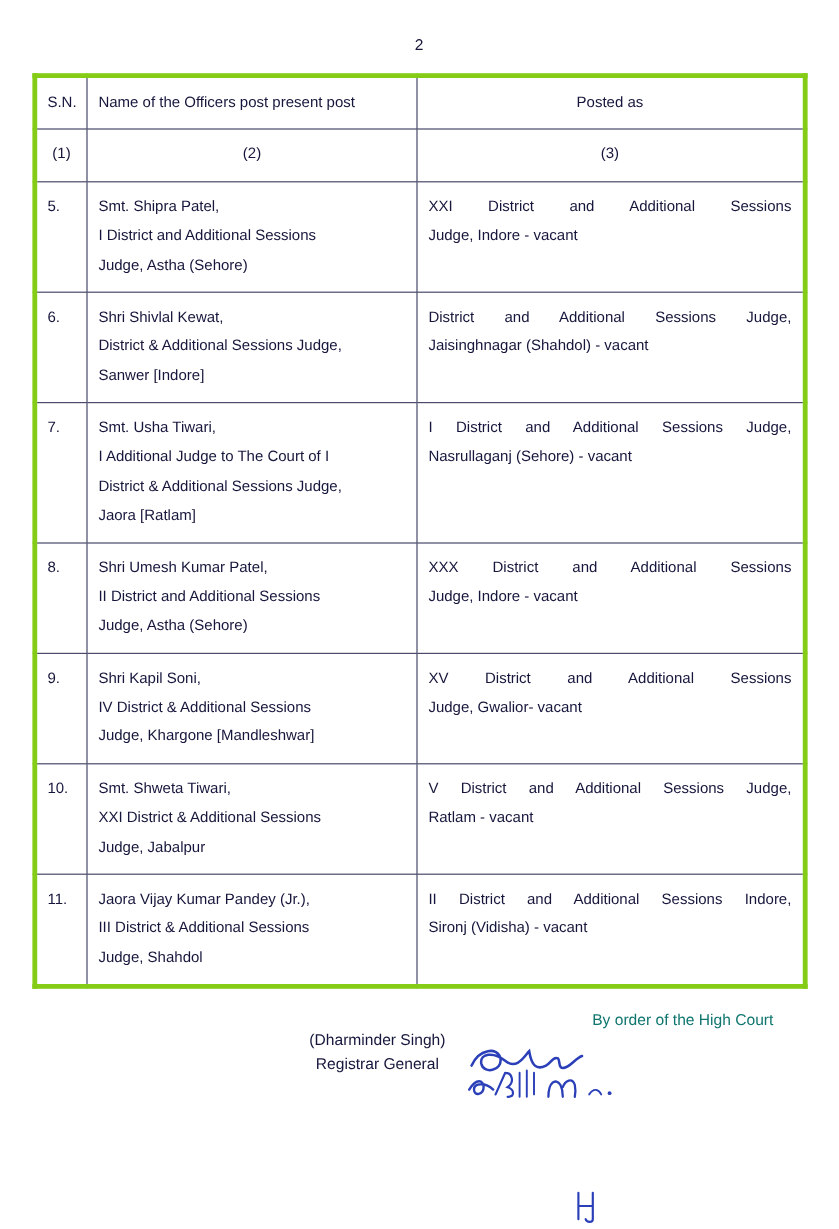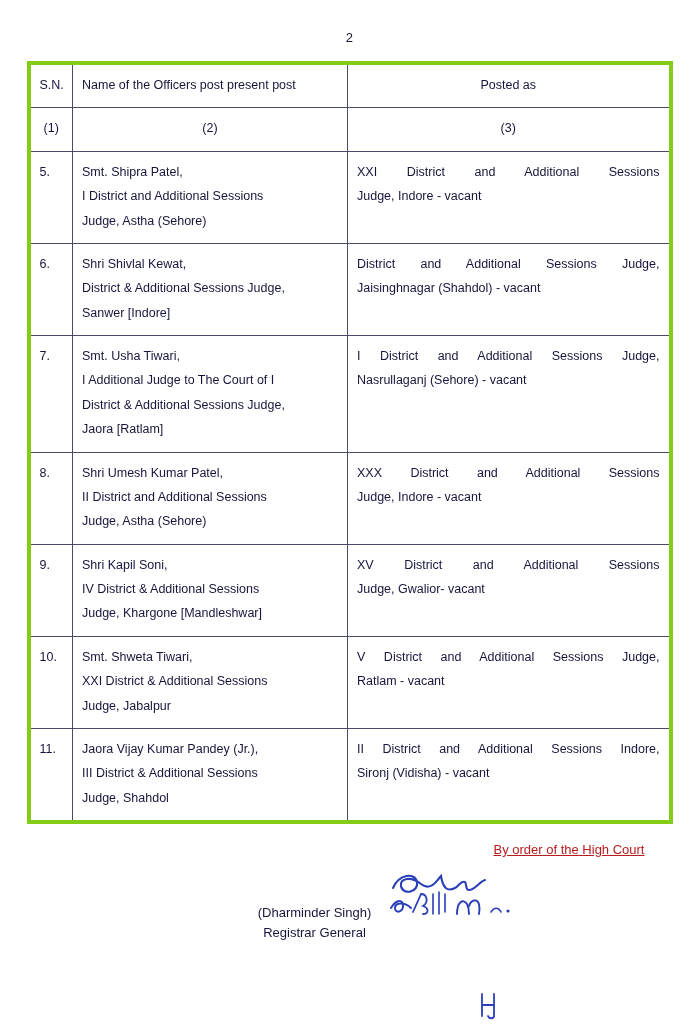--- a/index.html
+++ b/index.html
@@ -94,29 +94,27 @@
   .footer {
     width: 642px;
     margin: 0 auto;
     position: relative;
     padding-top: 18px;
   }
   .by-order {
     text-align: right;
     font-size: 13px;
     padding-right: 26px;
-    color: #b91c1c;
-    text-decoration: underline;
+    color: #0f766e;
   }
   .sign-block {
     text-align: center;
     font-size: 13px;
     color: #16163c;
     padding-right: 70px;
-    margin-top: 46px;
     line-height: 1.55;
   }
   .signature {
     position: absolute;
     right: 120px;
     top: 44px;
     width: 170px;
     height: 58px;
     pointer-events: none;
   }

